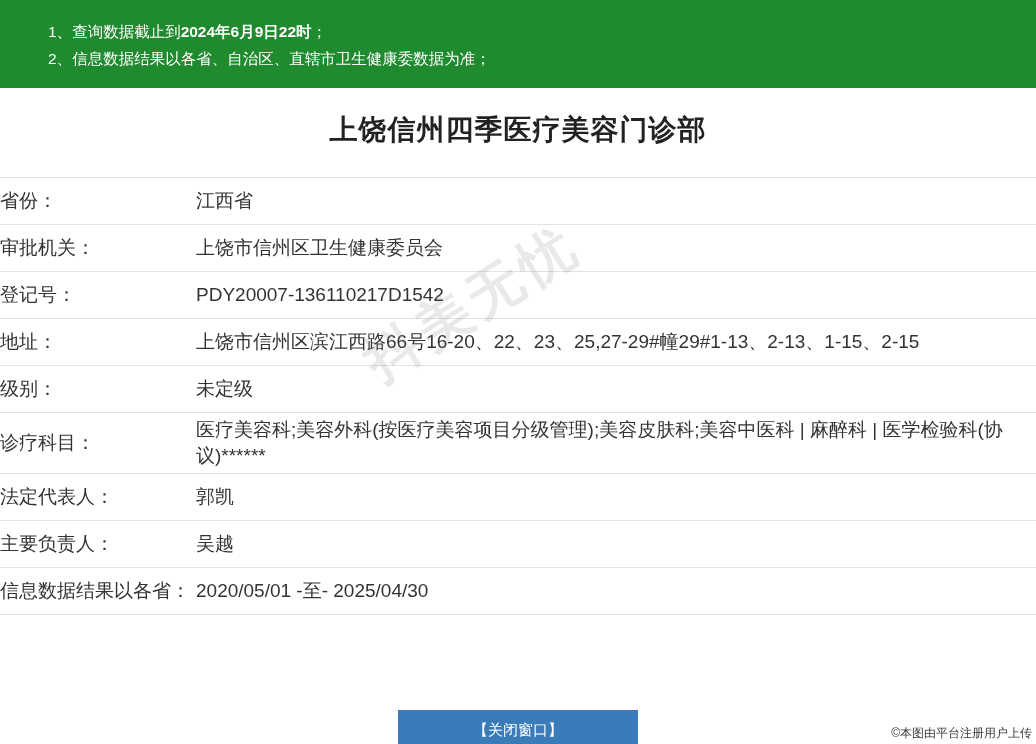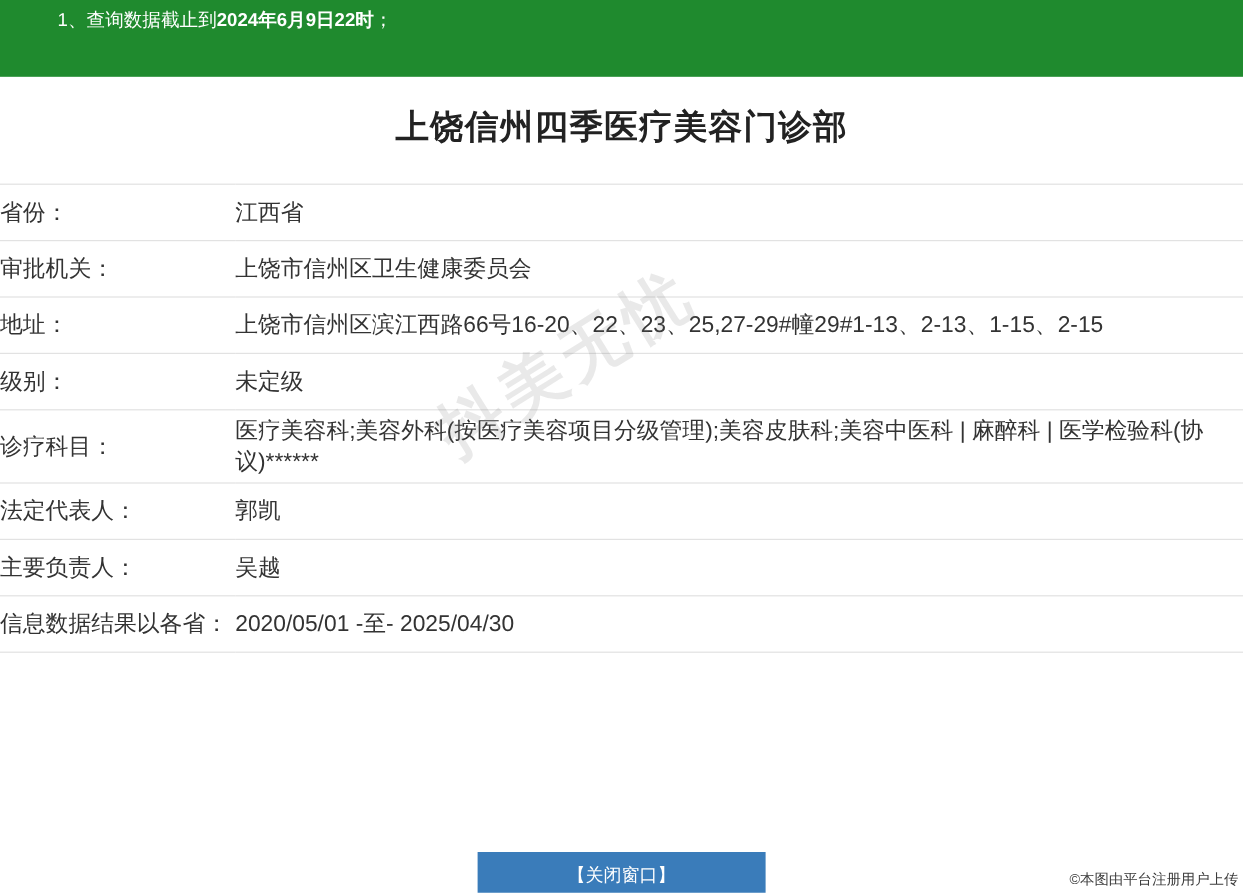--- a/index.html
+++ b/index.html
@@ -17,22 +17,22 @@
     position: relative;
     width: 1036px;
     height: 744px;
     background: #ffffff;
   }
 
   
   .notice {
     background: #1f8a2e;
     color: #ffffff;
-    padding: 4px 0 10px 0;
-    height: 64px;
+    padding: 18px 0 10px 0;
+    height: 88px;
   }
   .notice ol {
     margin: 0;
     padding: 0;
     list-style: none;
   }
   .notice li {
     font-size: 15.5px;
     line-height: 27px;
     padding-left: 48px;
@@ -132,38 +132,45 @@
 </head>
 <body>
 
 <div id="page">
 
   <div class="notice">
     <ol>
       <li>
         <span class="num">1、</span><span>查询数据截止到</span><b>2024年6月9日22时</b><span>；</span>
       </li>
+      <li>
+        <span class="num">2、</span><span>信息数据结果以各省、自治区、直辖市卫生健康委数据为准；</span><b></b><span></span>
+      </li>
     </ol>
   </div>
 
   <div class="title-wrap">
     <span class="title">上饶信州四季医疗美容门诊部</span>
   </div>
 
   <table class="info">
     <tbody>
       <tr>
         <td class="label">省份：</td>
         <td class="value">江西省</td>
       </tr>
       <tr>
         <td class="label">审批机关：</td>
         <td class="value">上饶市信州区卫生健康委员会</td>
       </tr>
       <tr>
+        <td class="label">登记号：</td>
+        <td class="value">PDY20007-136110217D1542</td>
+      </tr>
+      <tr>
         <td class="label">地址：</td>
         <td class="value">上饶市信州区滨江西路66号16-20、22、23、25,27-29#幢29#1-13、2-13、1-15、2-15</td>
       </tr>
       <tr>
         <td class="label">级别：</td>
         <td class="value">未定级</td>
       </tr>
       <tr>
         <td class="label">诊疗科目：</td>
         <td class="value">医疗美容科;美容外科(按医疗美容项目分级管理);美容皮肤科;美容中医科 | 麻醉科 | 医学检验科(协议)******</td>

